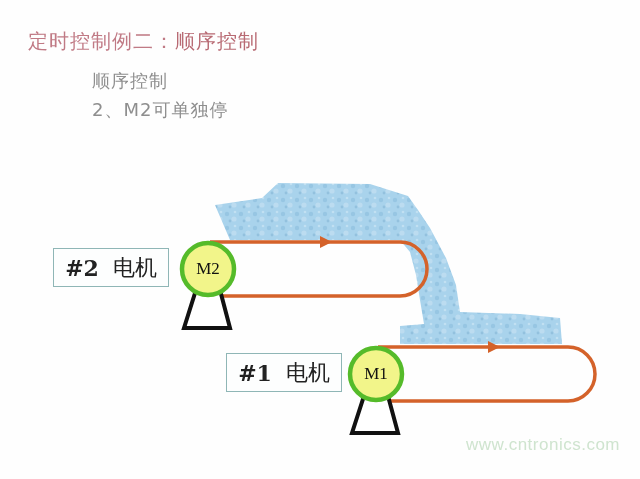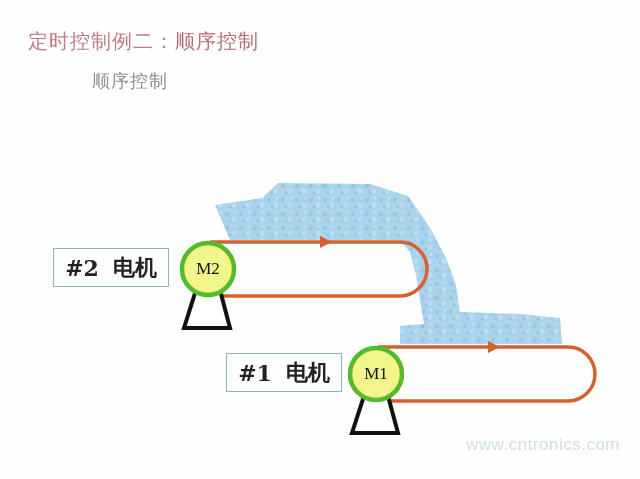--- a/index.html
+++ b/index.html
@@ -23,21 +23,21 @@
     .label-box {
       position: absolute;
       border: 1px solid #8fb6b6;
       background: #fdfefe;
       font-family: "DejaVu Serif", serif;
       font-size: 22px; color: #222;
       display: flex; align-items: center; justify-content: center;
       gap: 14px;
     }
     .label-box .num { font-weight: bold; }
-    .label-box .txt { font-weight: bold; }
+    .label-box .txt { font-weight: normal; }
     .motor-text {
       position: absolute;
       font-family: "Liberation Serif", serif;
       font-weight: normal; font-size: 17px; color: #111;
       width: 60px; text-align: center;
     }
     .watermark {
       position: absolute; right: 20px; bottom: 24px;
       font-family: "Liberation Sans", sans-serif;
       font-size: 17px; color: #cfe4cf; letter-spacing: 0.5px;
@@ -45,20 +45,21 @@
   </style>
 </head>
 <body>
 
 <div class="title">
   <span>定时控制例二：</span><span class="sub">顺序控制</span>
 </div>
 
 <div class="req">
   <div>顺序控制</div>
+  <div>2、M2可单独停</div>
 </div>
 
 <svg class="diagram" width="640" height="479" viewBox="0 0 640 479">
   <defs>
     <pattern id="speckle" width="14" height="14" patternUnits="userSpaceOnUse">
       <rect width="14" height="14" fill="#a9d3ec"></rect>
       <circle cx="3" cy="4" r="2.2" fill="#97c6e3"></circle>
       <circle cx="10" cy="9" r="2.6" fill="#bcdcf0"></circle>
       <circle cx="6" cy="11" r="1.4" fill="#93c1de"></circle>
       <circle cx="11" cy="2" r="1.3" fill="#c1e0f2"></circle>

